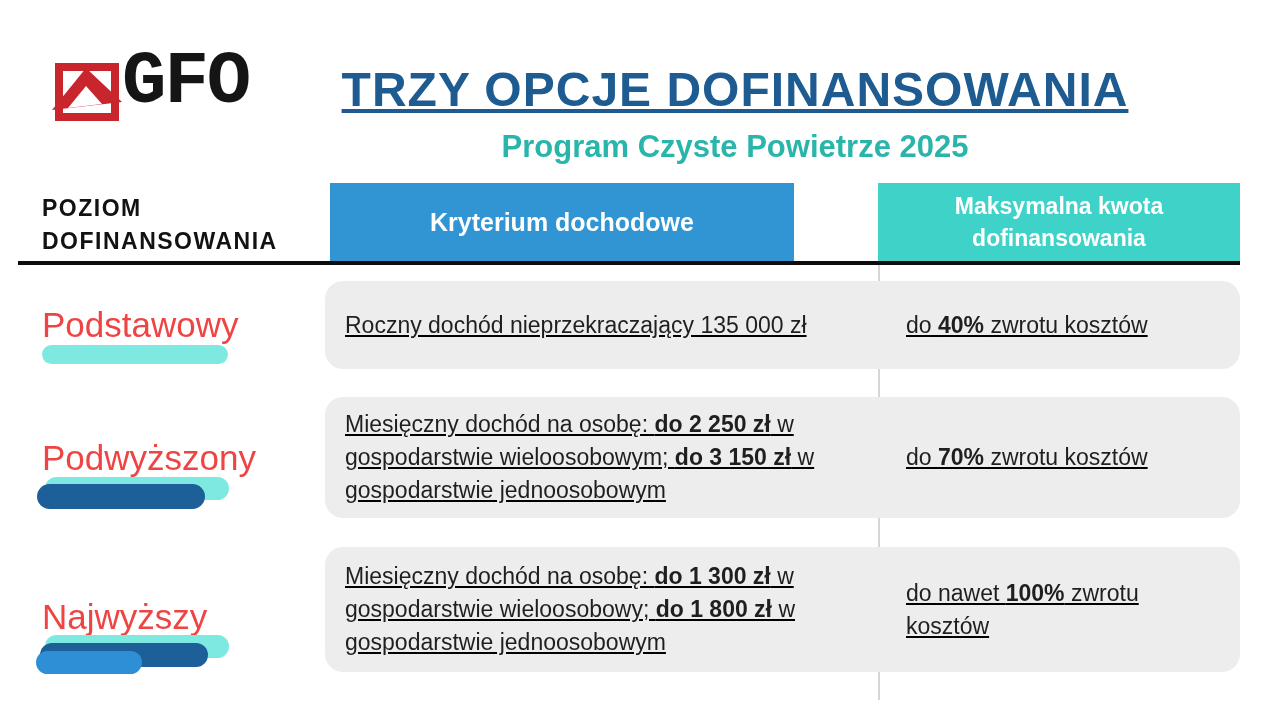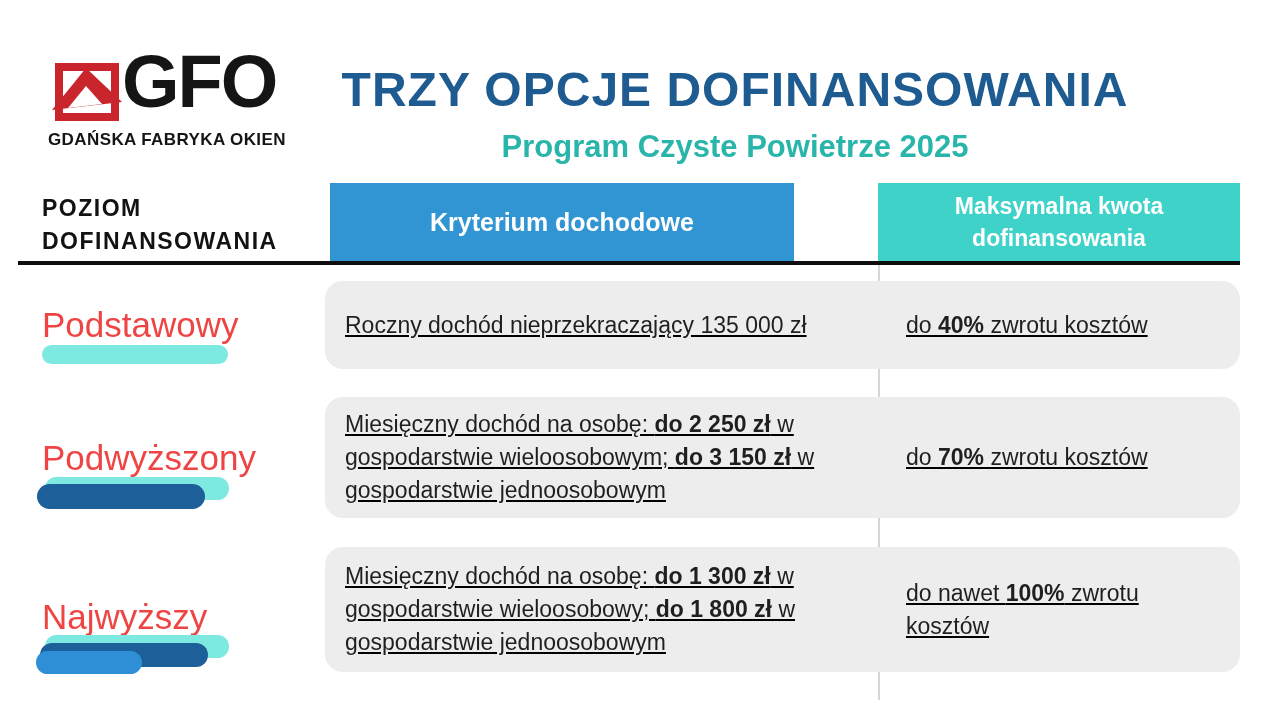--- a/index.html
+++ b/index.html
@@ -1,28 +1,28 @@
 <!DOCTYPE html>
 <html lang="pl" style="--title-blue: #1d5b91; --subtitle-teal: #2ab5ab; --header-blue: #3095d2; --header-teal: #3ed2c9; --bar-teal: #7de9e1; --bar-dark-blue: #1d5f99; --bar-light-blue: #2e8fd6; --row-bg: #ededed; --logo-red: #c9252c;"><head>
 <meta charset="utf-8">
 <style>
   html,body{margin:0;padding:0;}
   body{font-family:"Liberation Sans","DejaVu Sans",sans-serif;background:#fff;}
   .canvas{position:relative;width:1280px;height:720px;background:#ffffff;overflow:hidden;}
 
   
   .logo{position:absolute;left:48px;top:50px;width:250px;}
-  .logo-row{display:flex;align-items:flex-start;}
+  .logo-row{display:flex;align-items:flex-start;font-family:Liberation Mono, monospace;}
   .logo-icon{width:78px;height:66px;margin-top:8px;}
   .brand-name{font-size:74px;font-weight:bold;color:#151515;line-height:64px;letter-spacing:-2px;margin-left:-4px;}
   .brand-tagline{font-size:17px;font-weight:bold;color:#151515;letter-spacing:0.4px;margin-top:6px;white-space:nowrap;}
 
   
   .title-block{position:absolute;left:310px;top:62px;width:850px;text-align:center;}
-  .page-title{margin:0;font-size:48px;font-weight:bold;letter-spacing:1px;color:var(--title-blue);}
+  .page-title{margin:0;font-size:48px;font-weight:bold;letter-spacing:1px;color:var(--title-blue);text-decoration:underline;}
   .page-subtitle{margin:12px 0 0 0;font-size:31px;font-weight:bold;color:var(--subtitle-teal);}
 
   
   .level-col-header{position:absolute;left:42px;top:192px;font-size:23px;font-weight:bold;color:#121212;letter-spacing:1.5px;line-height:33px;width:300px;}
   .col-header{position:absolute;top:183px;height:78px;display:flex;align-items:center;justify-content:center;color:#fff;font-weight:bold;text-align:center;box-sizing:border-box;}
   .col-header.blue{left:330px;width:464px;background:var(--header-blue);font-size:25px;}
   .col-header.teal{left:878px;width:362px;background:var(--header-teal);font-size:23px;line-height:32px;padding:0 30px;}
   .header-rule{position:absolute;left:18px;top:261px;width:1222px;height:4px;background:#0d0d0d;}
   .col-divider{position:absolute;left:878px;top:265px;width:2px;height:435px;background:#d6d6d6;}
 
@@ -58,21 +58,20 @@
 
   <div class="logo">
     <div class="logo-row">
       <svg class="logo-icon" viewBox="0 0 78 66" xmlns="http://www.w3.org/2000/svg">
         <rect x="11" y="9" width="56" height="50" fill="#ffffff" stroke="#c9252c" stroke-width="8"></rect>
         <polygon points="4,52 38,10 74,44" fill="#c9252c"></polygon>
         <polygon points="20,50 38,28 54,46" fill="#ffffff"></polygon>
       </svg>
       <div class="brand-name">GFO</div>
     </div>
-    <div class="brand-tagline">GDAŃSKA FABRYKA OKIEN</div>
   </div>
 
   <div class="title-block">
     <h1 class="page-title">TRZY OPCJE DOFINANSOWANIA</h1>
     <h2 class="page-subtitle">Program Czyste Powietrze 2025</h2>
   </div>
 
   <div class="level-col-header">POZIOM DOFINANSOWANIA</div>
   <div class="col-header blue">Kryterium dochodowe</div>
   <div class="col-header teal">Maksymalna kwota dofinansowania</div>

